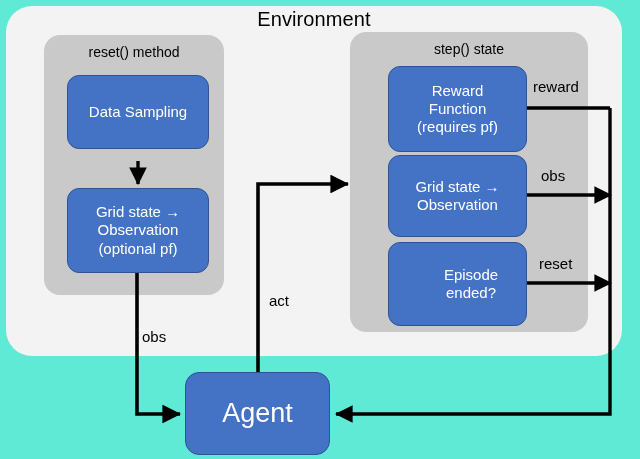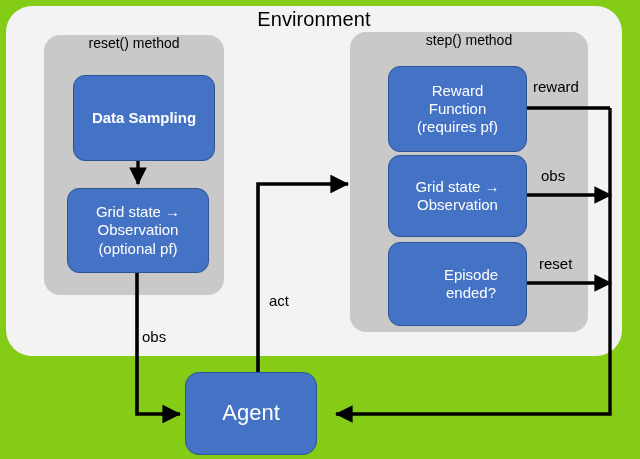--- a/index.html
+++ b/index.html
@@ -7,21 +7,21 @@
     padding: 0;
     background: #ffffff;
   }
   body {
     font-family: "Liberation Sans", sans-serif;
   }
   #canvas {
     position: relative;
     width: 640px;
     height: 459px;
-    background: #84cc16;
+    background: #5eead4;
     overflow: hidden;
   }
   .abs { position: absolute; }
 
   
   .env-box {
     left: 6px; top: 6px;
     width: 616px; height: 350px;
     background: #F3F3F3;
     border-radius: 26px;
@@ -39,46 +39,46 @@
     border-radius: 16px;
   }
   .panel-reset { left: 44px; top: 35px; width: 180px; height: 260px; }
   .panel-step  { left: 350px; top: 32px; width: 238px; height: 300px; }
   .panel-title {
     font-size: 14px;
     color: #000000;
     text-align: center;
     width: 100%;
     position: absolute;
-    top: 0;
+    top: 9px;
     left: 0;
   }
 
   
   .node {
     background: #4472C4;
     border: 1px solid #2E5496;
     border-radius: 12px;
     color: #FFFFFF;
     display: flex;
     align-items: center;
     justify-content: center;
     text-align: center;
     font-size: 15px;
     line-height: 1.22;
     box-sizing: border-box;
     padding: 2px 5px;
   }
-  .n-datasampling { left: 73px;  top: 75px;  width: 142px; height: 86px; font-weight: bold; }
+  .n-datasampling { left: 67px;  top: 75px;  width: 142px; height: 74px; }
   .n-gridstate-r  { left: 67px;  top: 188px; width: 142px; height: 85px; }
   .n-reward       { left: 388px; top: 66px;  width: 139px; height: 86px; }
   .n-gridstate-s  { left: 388px; top: 155px; width: 139px; height: 82px; }
   .n-episode      { left: 388px; top: 242px; width: 139px; height: 84px; }
-  .n-agent        { left: 185px; top: 372px; width: 132px; height: 83px;
-                    font-size: 22px; border-radius: 14px; text-align: right; }
+  .n-agent        { left: 185px; top: 372px; width: 145px; height: 83px;
+                    font-size: 27px; border-radius: 14px; text-align: right; }
 
   
   .edge-label {
     font-size: 15px;
     color: #000000;
     white-space: nowrap;
   }
   .lbl-obs-left   { left: 142px; top: 328px; }
   .lbl-act        { left: 269px; top: 292px; }
   .lbl-reward     { left: 533px; top: 78px; }
@@ -98,21 +98,21 @@
 <div id="canvas">
 
   <div class="abs env-box"></div>
   <div class="abs env-title">Environment</div>
 
   <div class="abs panel panel-reset">
     <div class="panel-title">reset() method</div>
   </div>
 
   <div class="abs panel panel-step">
-    <div class="panel-title">step() method</div>
+    <div class="panel-title">step() state</div>
   </div>
 
   <svg class="abs wires" viewBox="0 0 640 459" xmlns="http://www.w3.org/2000/svg">
     <defs>
       <marker id="arrow" viewBox="0 0 10 10" refX="9.4" refY="5" markerWidth="5.2" markerHeight="5.2" orient="auto-start-reverse">
         <path d="M 0 0 L 10 5 L 0 10 z" fill="#000000"></path>
       </marker>
     </defs>
 
     <path d="M 138 161 L 138 184" stroke="#000000" stroke-width="3.4" fill="none" marker-end="url(#arrow)"></path>

